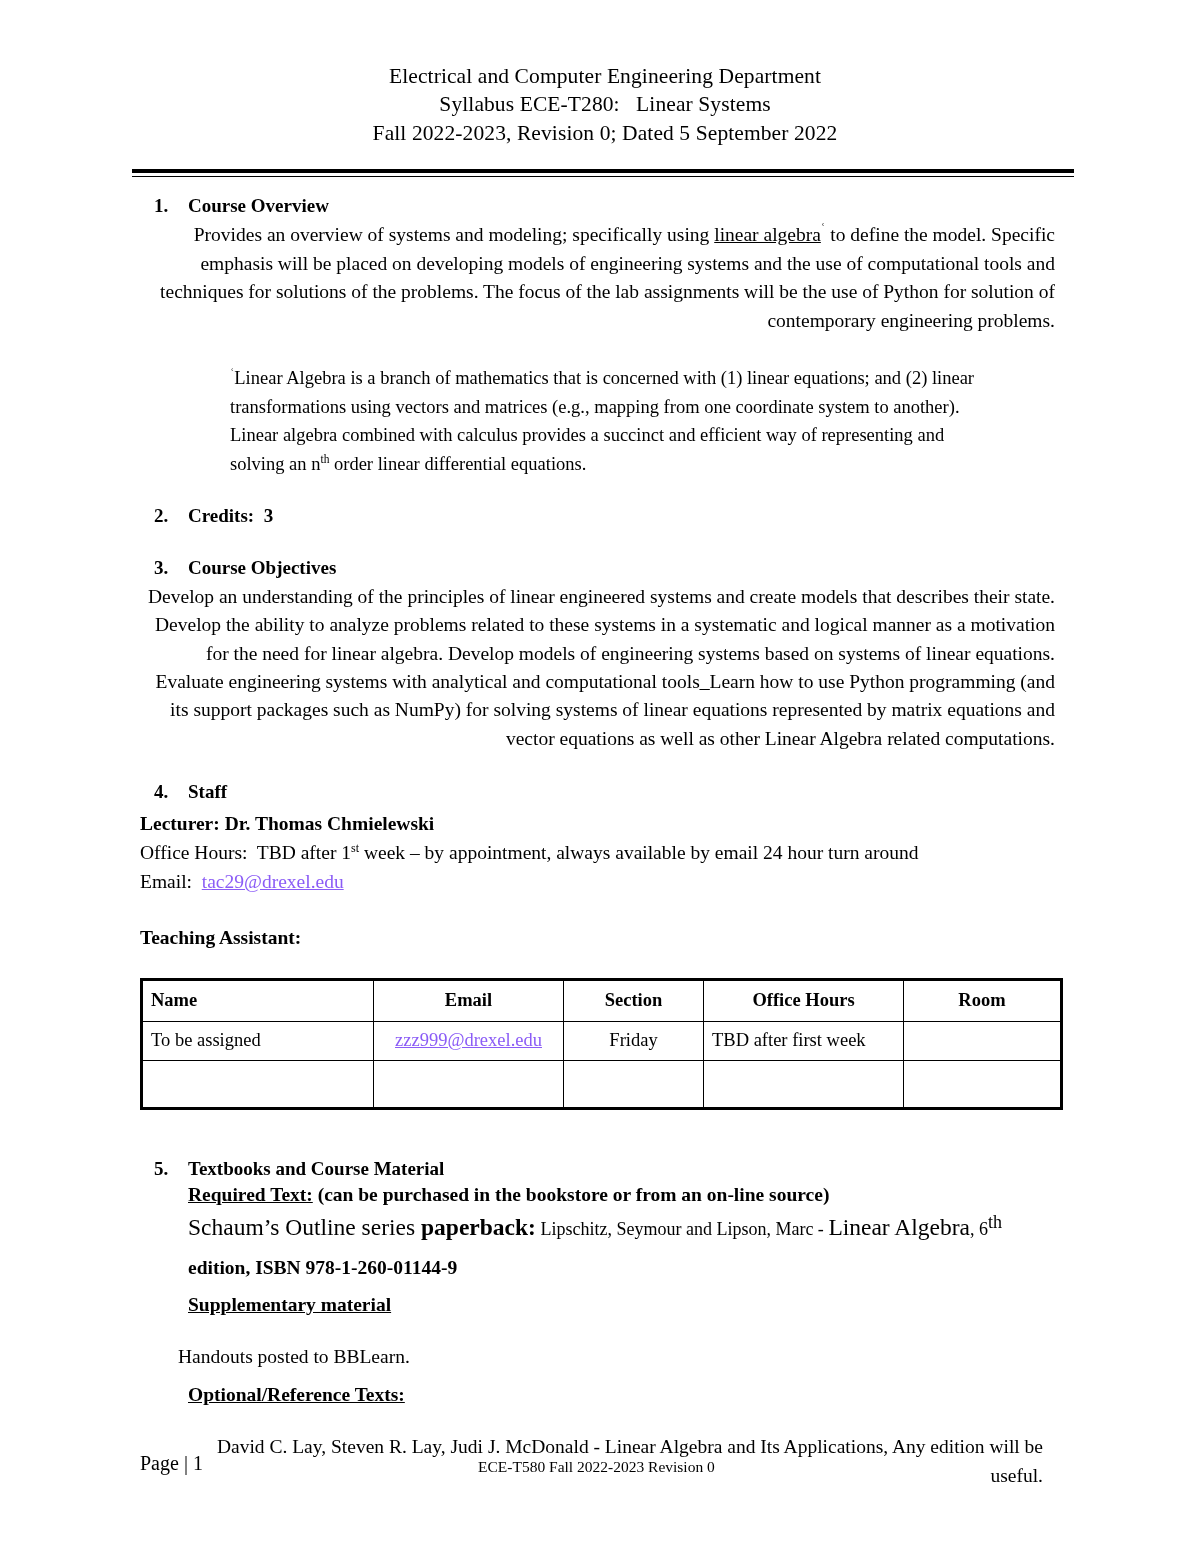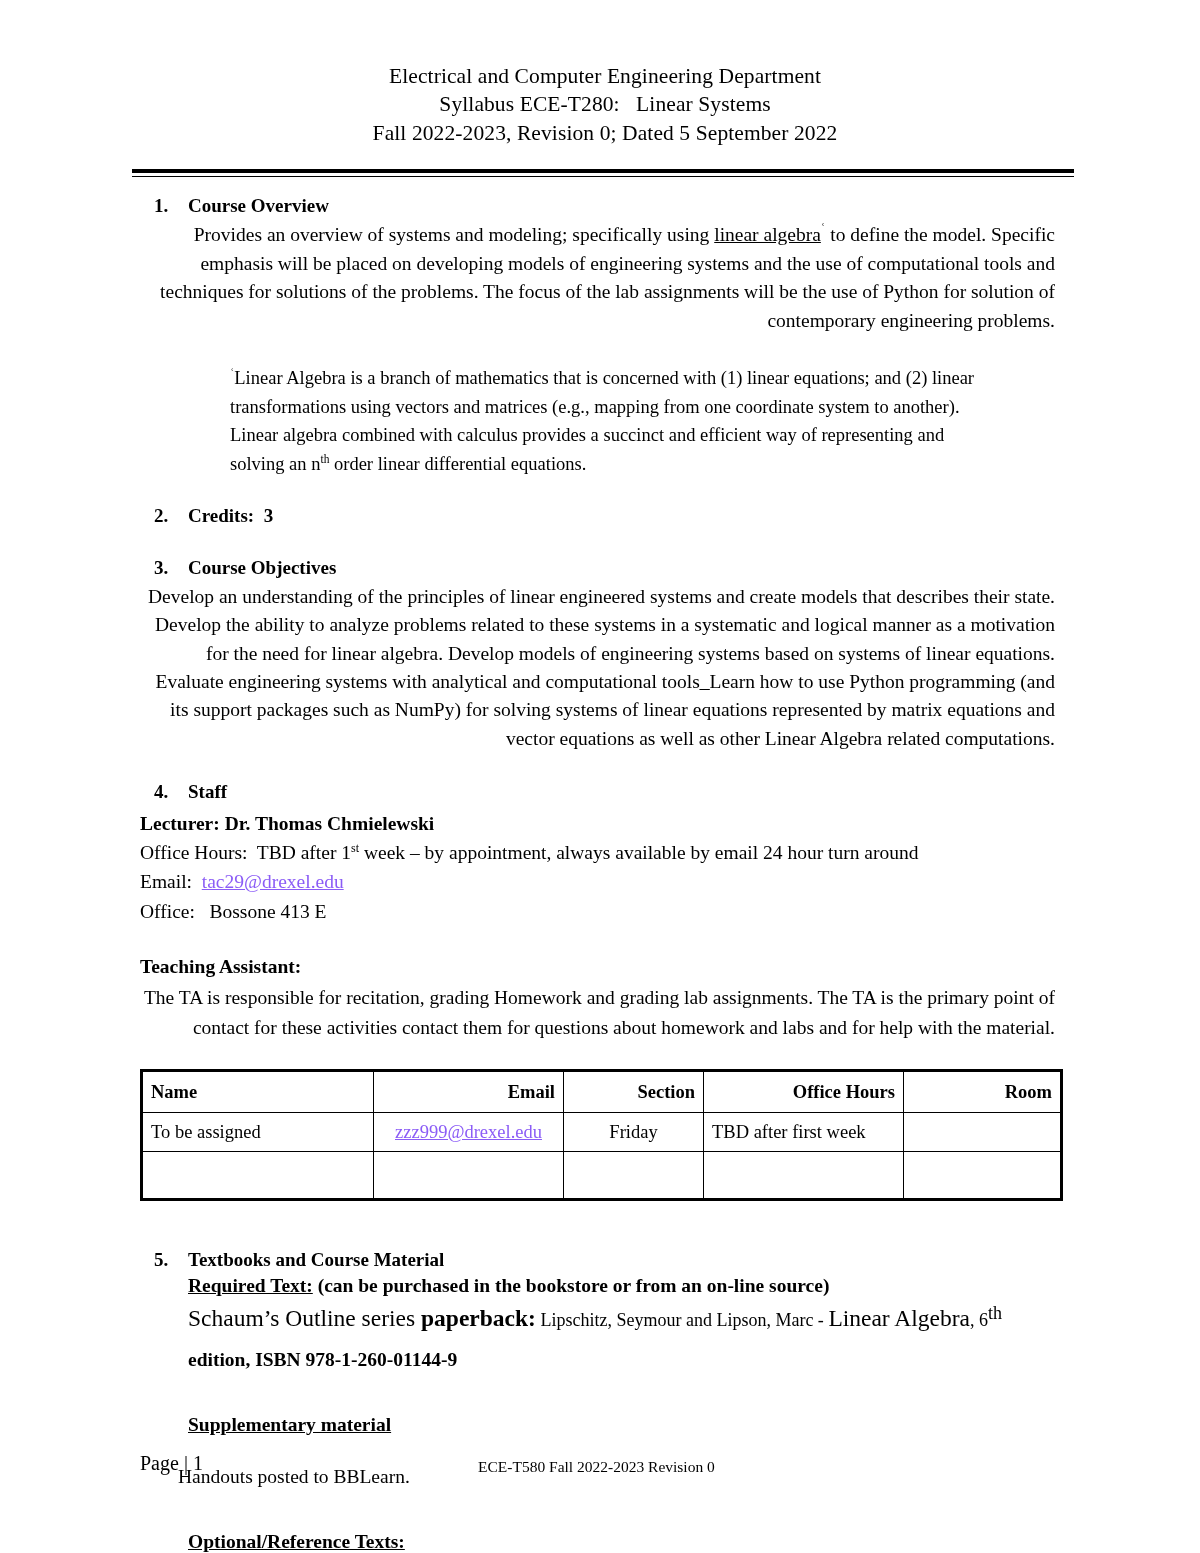--- a/index.html
+++ b/index.html
@@ -100,21 +100,21 @@
   .ta-table td, .ta-table th {
     border: 1.5px solid #000;
     font-size: 18.5px;
     font-weight: normal;
     padding: 4px 8px;
     height: 30px;
     vertical-align: middle;
   }
   .ta-table th {
     font-weight: bold;
-    text-align: right;
+    text-align: center;
     height: 32px;
   }
   .ta-table th.left { text-align: left; }
   .ta-table td.c { text-align: center; }
   .ta-table td.l { text-align: left; }
   .ta-table tr.empty td { height: 38px; }
 
   .col-name { width: 232px; }
   .col-email { width: 190px; }
   .col-section { width: 140px; }
@@ -130,21 +130,21 @@
     display: inline;
   }
   .req-line { font-size: 19.5px; margin-top: 4px; }
   .book-line {
     font-size: 19.5px;
     line-height: 1.5;
     margin-top: 4px;
   }
   .big-serif { font-size: 23.5px; }
   .small-serif { font-size: 18px; }
-  .blk { margin-top: 40px; }
+  .blk { margin-top: 12px; }
 
   
   .footer {
     position: absolute;
     left: 140px;
     top: 1452px;
     width: 930px;
     font-size: 20px;
   }
   .footer .pg { position: absolute; left: 0; top: 0; }
@@ -196,26 +196,24 @@
   <div style="margin-top:28px;">
     <div class="sec-head">
       <span class="sec-num">4.</span>
       <span>Staff</span>
     </div>
 
     <div style="margin-top:6px;">
       <div class="staff-line bold">Lecturer: Dr. Thomas Chmielewski</div>
       <div class="staff-line"><span>Office Hours:  TBD after 1</span><sup>st</sup><span> week – by appointment, always available by email 24 hour turn around</span></div>
       <div class="staff-line"><span>Email:  </span><span class="link">tac29@drexel.edu</span></div>
-      <div class="staff-line">Office:   Bossone 413 E</div>
     </div>
 
     <div style="margin-top:26px;">
       <div class="staff-line bold">Teaching Assistant:</div>
-      <p class="body-p" style="line-height:1.55;margin-top:2px;">The TA is responsible for recitation, grading Homework and grading lab assignments. The TA is the primary point of contact for these activities contact them for questions about homework and labs and for help with the material.</p>
     </div>
 
     <table class="ta-table">
       <colgroup>
         <col class="col-name">
           <col class="col-email">
           <col class="col-section">
           <col class="col-hours">
           <col class="col-room">
       </colgroup>

